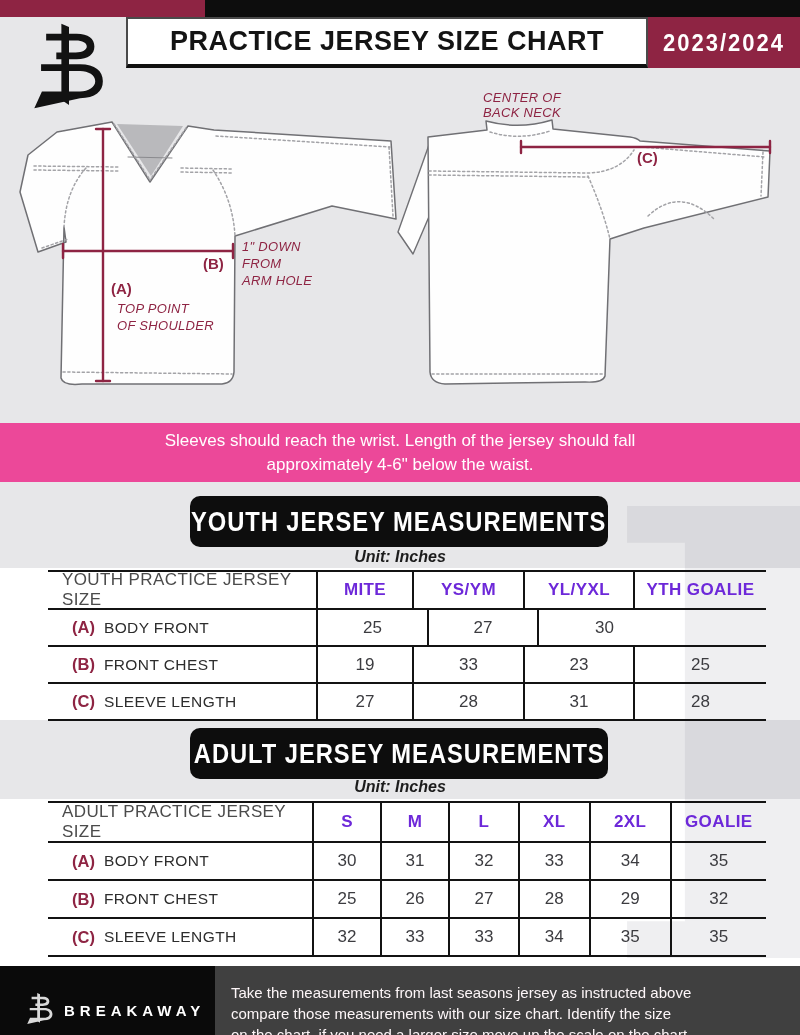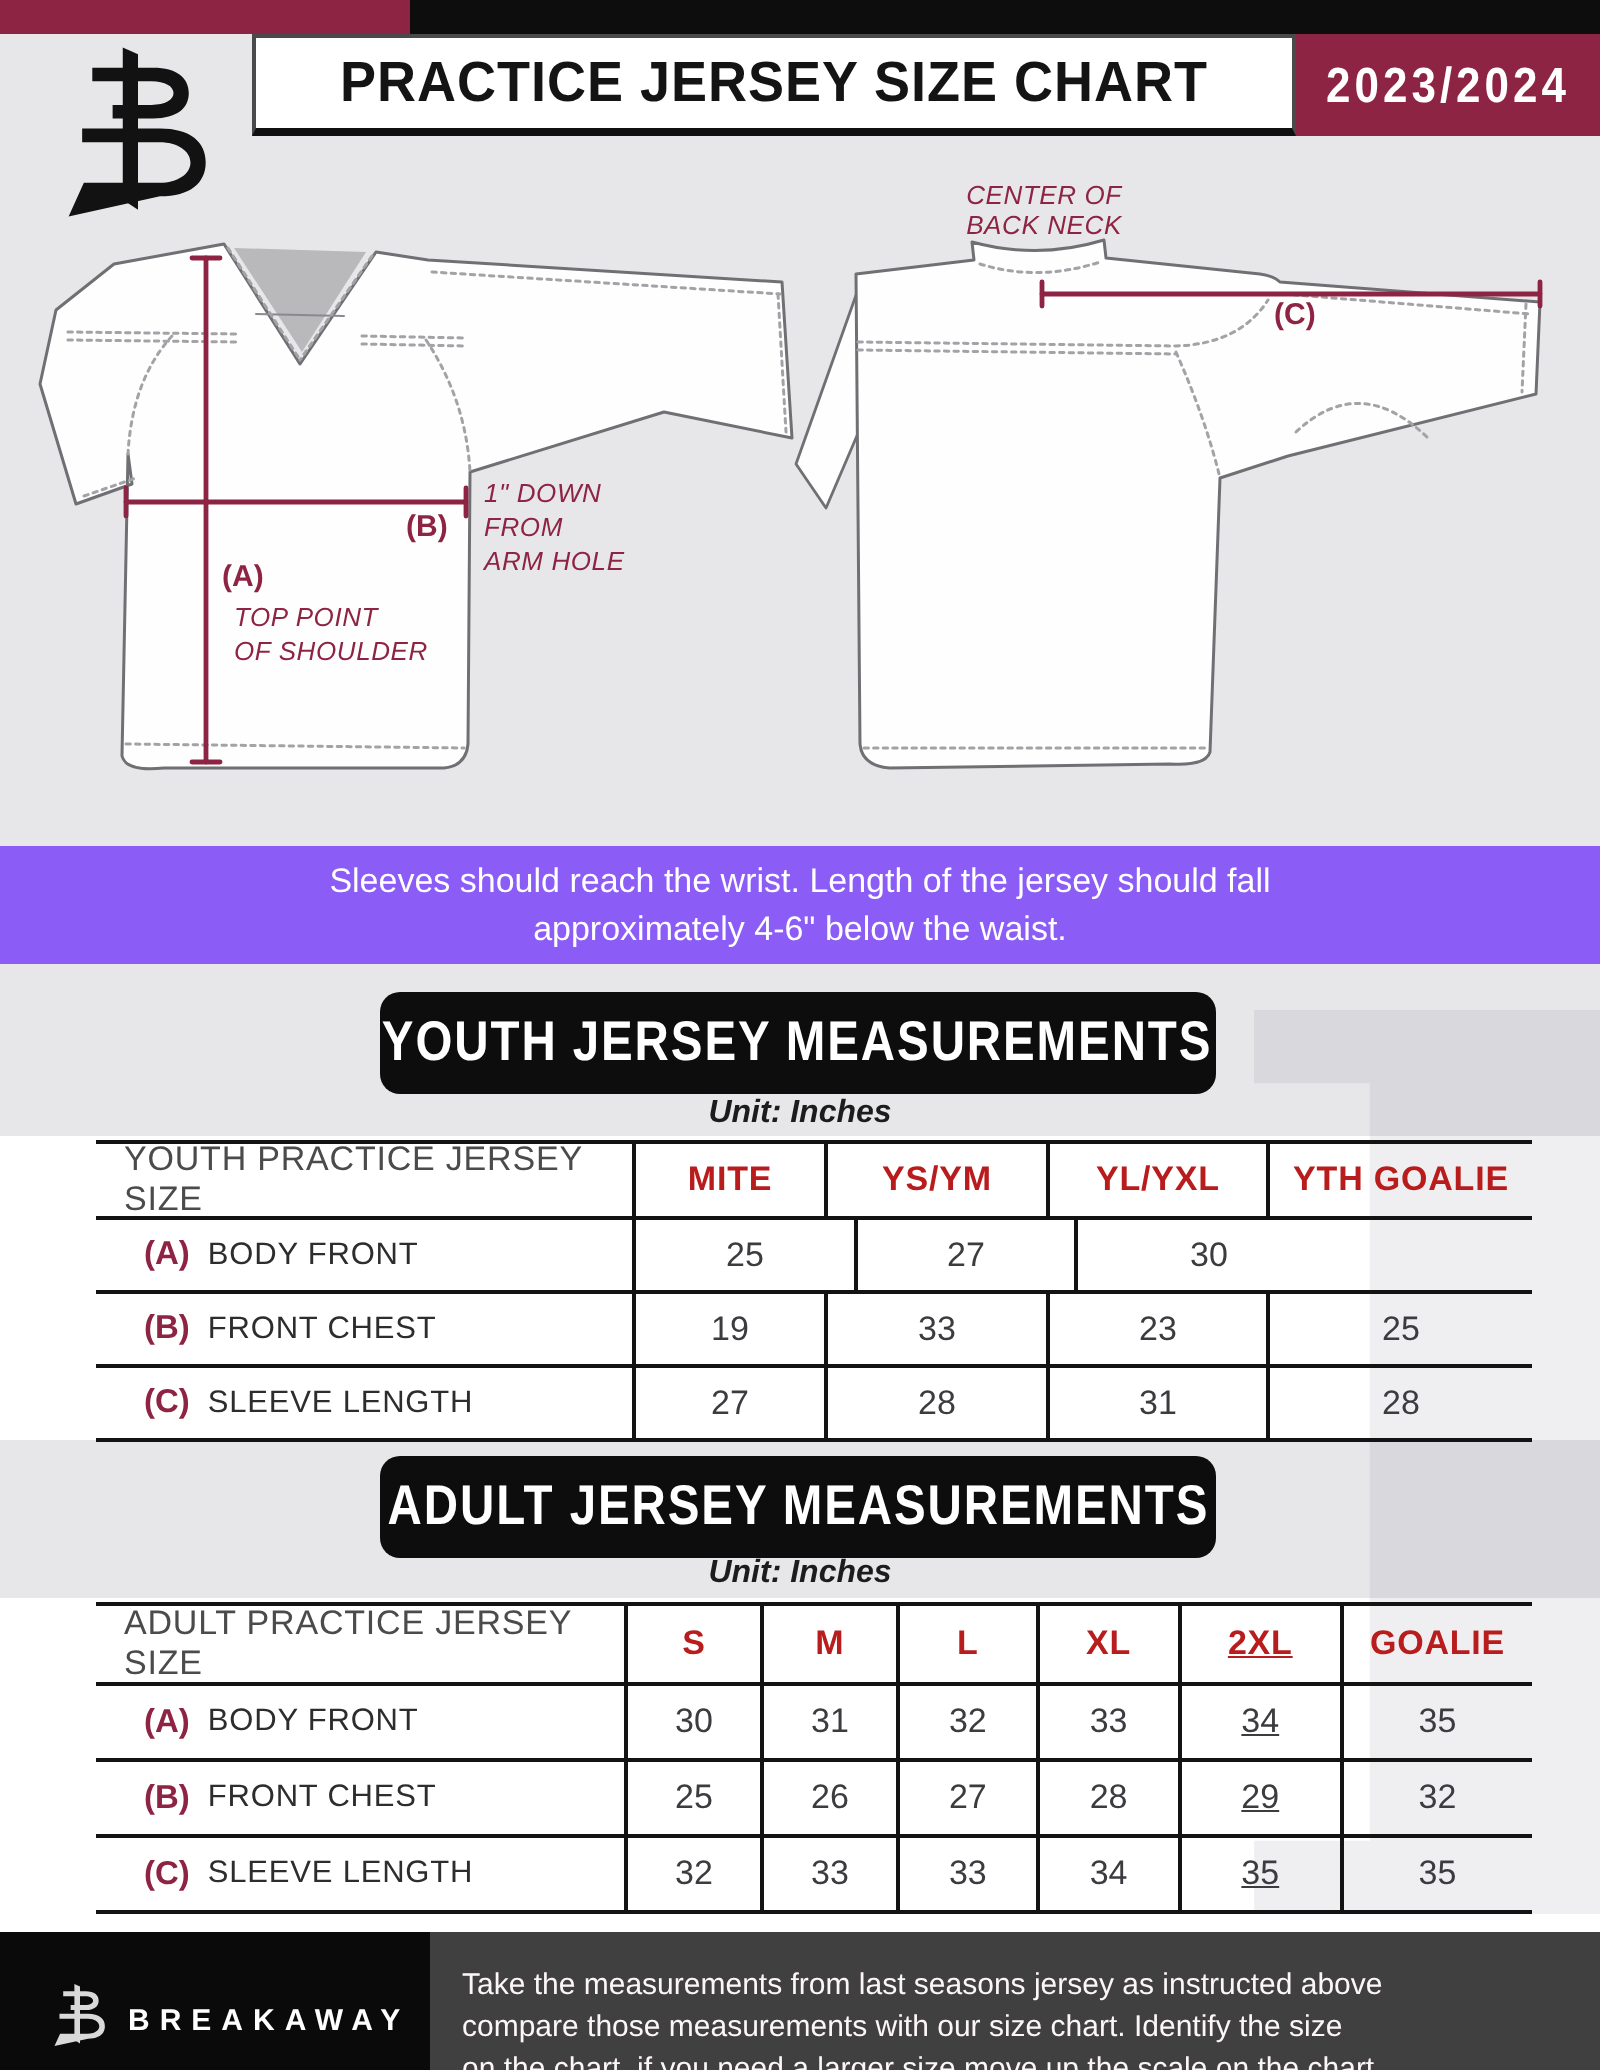--- a/index.html
+++ b/index.html
@@ -19,21 +19,21 @@
   .season-text{font-size:22px;font-weight:700;letter-spacing:2px;color:#ffffff;transform:scaleY(1.12);}
   .logo-box{left:30px;top:22px;width:78px;height:88px;}
 
   
   .band-white-1{left:0;top:568px;width:800px;height:152px;background:#ffffff;}
   .band-white-2{left:0;top:799px;width:800px;height:167px;background:#ffffff;}
   .watermark{left:598px;top:468px;font-family:"DejaVu Serif",serif;font-weight:700;
              font-size:620px;line-height:.88;color:rgba(80,80,95,0.09);z-index:1;}
 
   
-  .notice{left:0;top:423px;width:800px;height:59px;background:#8b5cf6;color:#fff;
+  .notice{left:0;top:423px;width:800px;height:59px;background:#ec4899;color:#fff;
           display:flex;align-items:center;justify-content:center;text-align:center;
           font-size:17px;line-height:24px;white-space:pre-line;z-index:2;}
 
   
   .banner{width:418px;left:190px;height:51px;background:#0d0d0d;border-radius:10px;
           display:flex;align-items:center;justify-content:center;z-index:2;}
   .banner span{color:#fff;font-size:25px;font-weight:700;letter-spacing:1px;transform:scale(.95,1.12);white-space:nowrap;}
   .banner.youth{top:496px;} .banner.adult{top:728px;}
   .unit{left:0;width:800px;text-align:center;font-style:italic;font-weight:700;font-size:16px;color:#1c1c1c;z-index:2;}
   .unit.youth{top:548px;} .unit.adult{top:778px;}
@@ -41,28 +41,28 @@
   
   .size-table{left:48px;width:718px;border-top:2px solid #131313;z-index:2;}
   .size-table.youth{top:570px;} .size-table.adult{top:801px;}
   .trow{display:flex;border-bottom:2px solid #131313;align-items:stretch;background:transparent;}
   .trow.head.youth-h{height:36px;} .size-table.youth .trow.body{height:35px;}
   .trow.head.adult-h{height:38px;} .size-table.adult .trow.body{height:36px;}
   .cell{display:flex;align-items:center;justify-content:center;box-sizing:border-box;}
   .cell.vline{border-left:2px solid #131313;}
   .cell.labelcell{justify-content:flex-start;padding-left:14px;}
   .hlabel{font-size:17px;color:#4b4b4b;letter-spacing:.4px;}
-  .hsize{font-size:17px;font-weight:700;color:#b91c1c;letter-spacing:.4px;}
+  .hsize{font-size:17px;font-weight:700;color:#6d28d9;letter-spacing:.4px;}
   .rkey{color:#8E2443;font-weight:700;font-size:16.5px;margin-left:10px;margin-right:9px;}
   .rlabel{font-size:15.5px;color:#2d2d2d;letter-spacing:.4px;}
   .val{font-size:17px;color:#3c3c40;}
   
   .yc0{width:268px;} .yc1{width:96px;} .yc2{width:111px;} .yc3{width:110px;} .yc4{width:133px;}
   
-  .ac0{width:268px;} .ac1{width:69px;} .ac2{width:69px;} .ac3{width:71px;} .ac4{width:72px;} .ac5{width:82px;text-decoration:underline;} .ac6{width:98px;}
+  .ac0{width:268px;} .ac1{width:69px;} .ac2{width:69px;} .ac3{width:71px;} .ac4{width:72px;} .ac5{width:82px;} .ac6{width:98px;}
 
   
   .diagram{left:0;top:68px;z-index:2;}
   .anno{position:absolute;color:#8E2443;z-index:3;}
   .anno.key{font-weight:700;font-size:15px;}
   .anno.desc{font-style:italic;font-size:13px;line-height:17px;white-space:pre-line;letter-spacing:.3px;}
 
   
   .footer-black{left:0;top:966px;width:215px;height:88px;background:#0a0a0a;display:flex;
                 align-items:center;padding-left:26px;box-sizing:border-box;gap:10px;z-index:2;}

